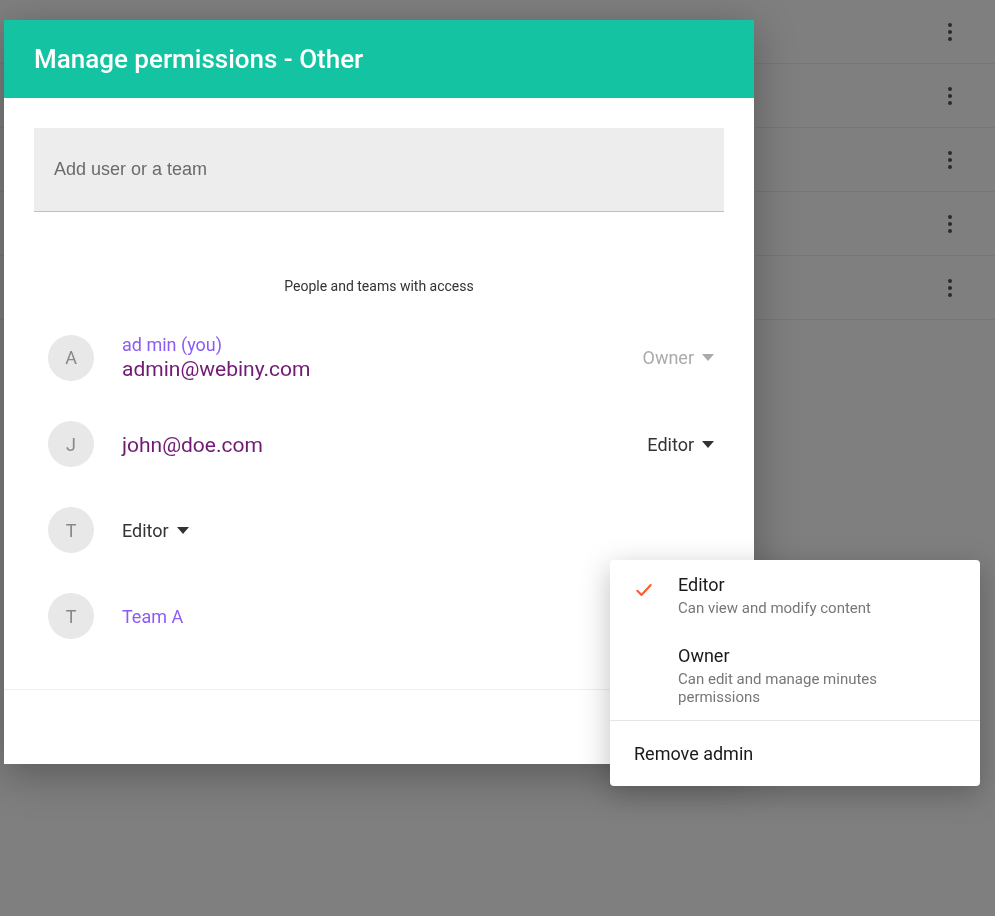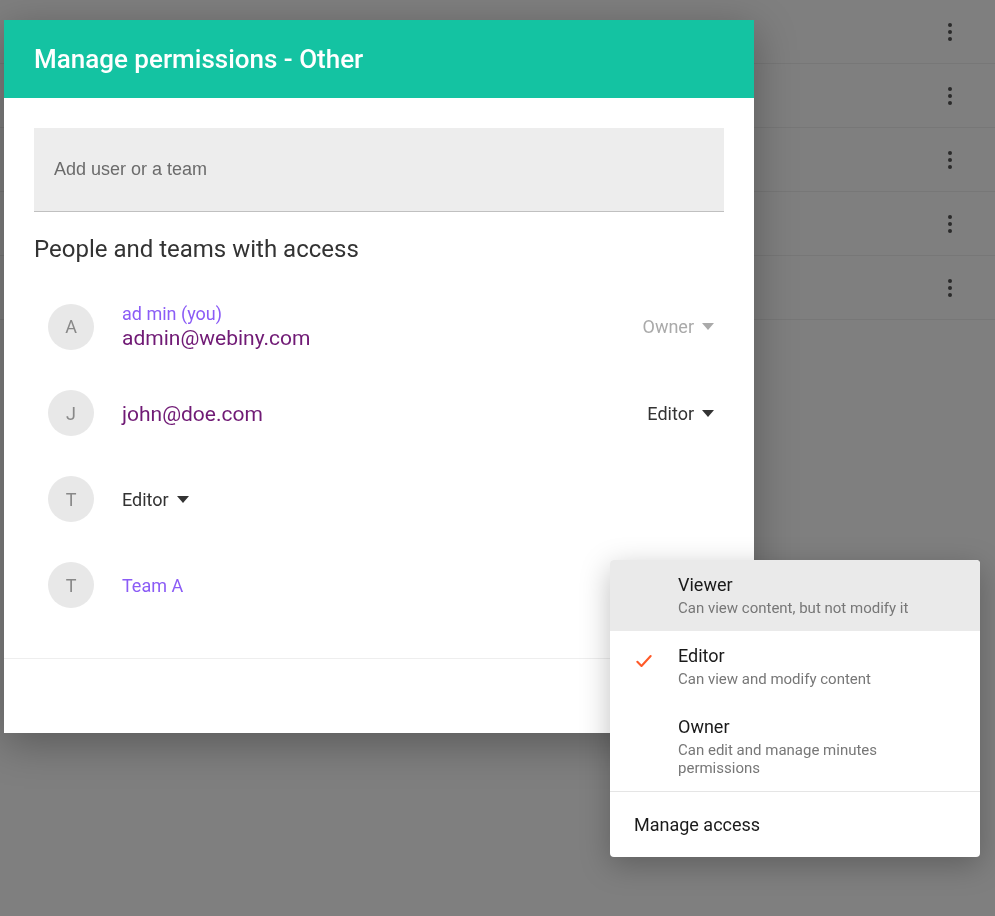--- a/index.html
+++ b/index.html
@@ -68,23 +68,24 @@
       border-bottom: 1px solid #c0c0c0;
       padding: 31px 20px;
       font-size: 18px;
       color: #555;
       outline: none;
     }
     .add-input::placeholder {
       color: #6b6b6b;
     }
     .section-label {
-      margin-top: 23px;
-      font-size: 24px;
+      margin-top: 66px;
+      font-size: 14px;
       color: #333;
+      text-align: center;
     }
     .access-list {
       margin-top: 20px;
     }
     .access-row {
       display: flex;
       align-items: center;
       padding: 20px 0;
     }
     .avatar {
@@ -301,32 +302,28 @@
 
     </div>
   </div>
 
   <div class="modal-footer">
     <button class="close-btn">CLOSE</button>
   </div>
 </div>
 
 <div class="dropdown-menu">
-  <div class="menu-item highlighted">
-    <div class="menu-item-title">Viewer</div>
-    <div class="menu-item-desc">Can view content, but not modify it</div>
-  </div>
   <div class="menu-item">
     <span class="menu-check">
       <svg width="20" height="20" viewBox="0 0 24 24" fill="none" stroke="#ff5a28" stroke-width="2.5" stroke-linecap="round" stroke-linejoin="round">
           <polyline points="4 13 9 18 20 6"></polyline>
         </svg>
     </span>
     <div class="menu-item-title">Editor</div>
     <div class="menu-item-desc">Can view and modify content</div>
   </div>
   <div class="menu-item">
     <div class="menu-item-title">Owner</div>
     <div class="menu-item-desc">Can edit and manage minutes permissions</div>
   </div>
   <div class="menu-divider"></div>
-  <div class="menu-remove">Manage access</div>
+  <div class="menu-remove">Remove admin</div>
 </div>
 
 </body></html>

